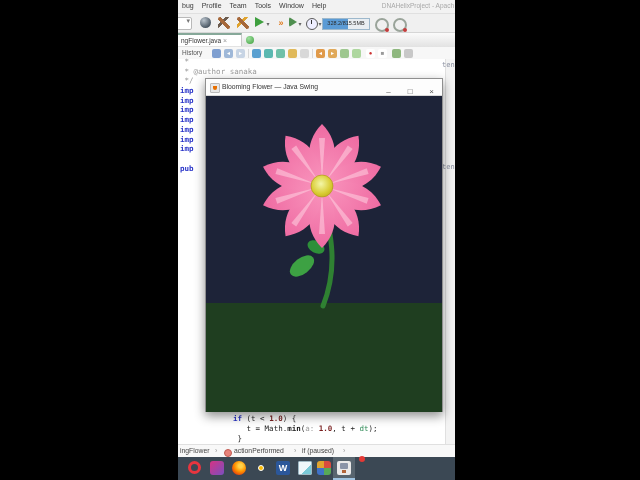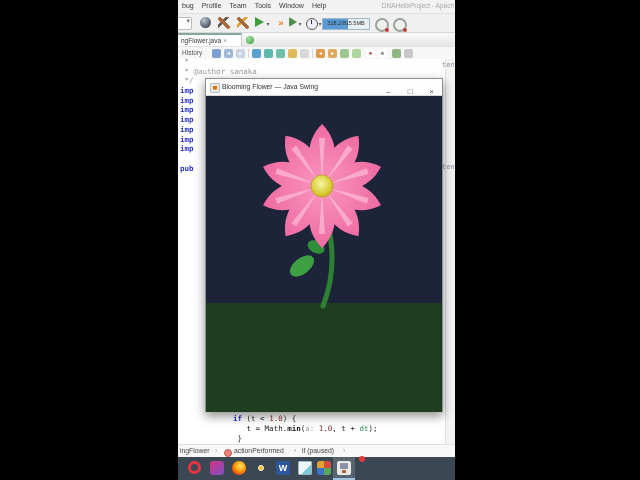--- a/index.html
+++ b/index.html
@@ -52,21 +52,21 @@
   
   .editor{position:absolute;left:0;top:59px;width:100%;height:385px;background:#fff;}
   .code{font-family:"DejaVu Sans Mono",monospace;font-size:7.5px;white-space:pre;}
   .code-line{height:9.7px;line-height:9.7px;}
   .top-code{position:absolute;left:2px;top:-2px;}
   .bottom-code{position:absolute;left:55px;top:355px;}
   .bottom-code .code-line{height:10px;line-height:10px;}
   .tok.cm{color:#9a9a9a;}
   .tok.kw{color:#2a35c8;font-weight:bold;}
   .tok.pl{color:#1e1e1e;}
-  .tok.num{color:#7a1f1f;}
+  .tok.num{color:#7a1f1f;font-weight:bold;}
   .tok.mth{color:#1e1e1e;font-weight:bold;}
   .tok.hint{color:#9a9a9a;}
   .tok.fld{color:#2e8b57;}
   .stripe{position:absolute;right:0;top:0;width:9px;height:385px;background:#f3f3f3;border-left:1px solid #e0e0e0;}
   .frag{position:absolute;left:264px;color:#8a8fa0;font-family:"DejaVu Sans Mono",monospace;font-size:7px;}
 
   
   .swing{position:absolute;left:27px;top:78px;width:238px;height:334px;background:#fff;border:1px solid #8f8f8f;
          box-shadow:0 4px 10px rgba(0,0,0,0.45);box-sizing:border-box;z-index:5;}
   .titlebar{position:absolute;left:0;top:0;width:100%;height:17px;background:#fdfdfd;border-bottom:1px solid #d9d9d9;box-sizing:border-box;}

